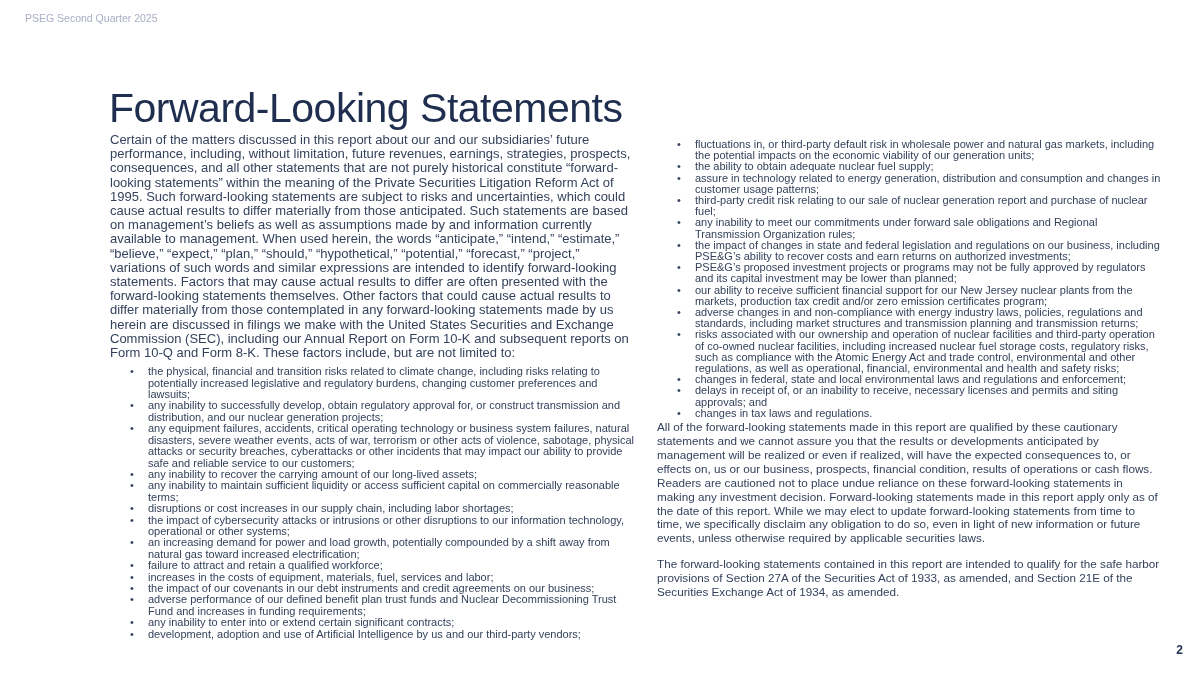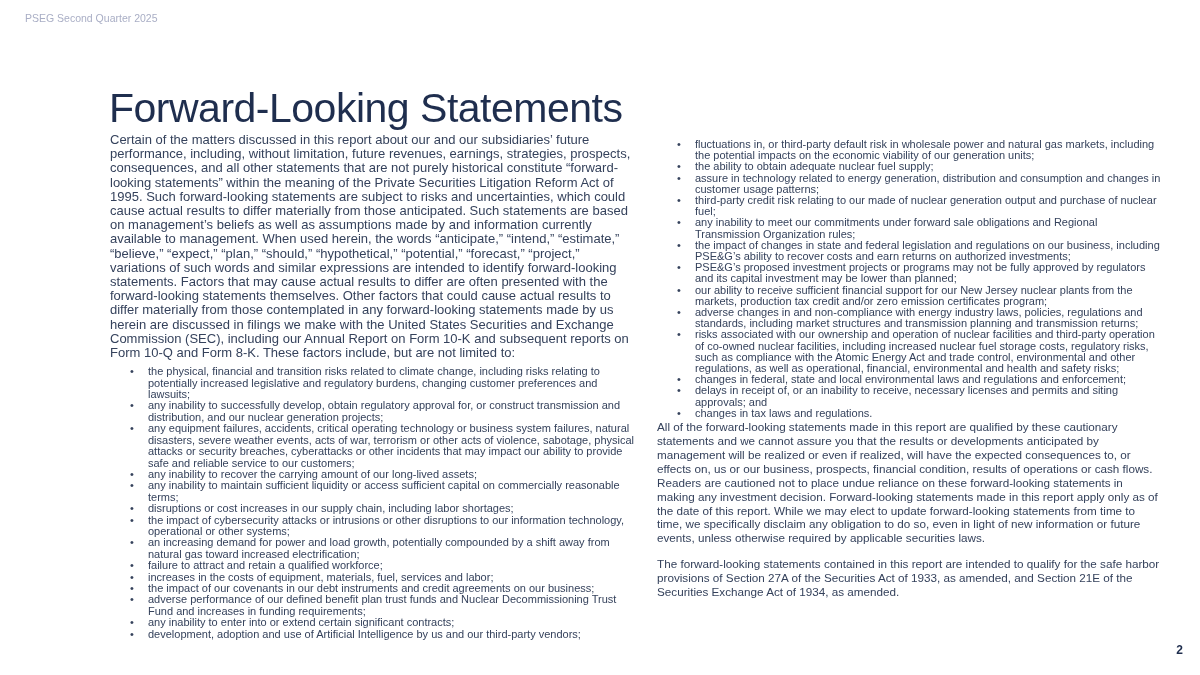--- a/index.html
+++ b/index.html
@@ -80,21 +80,21 @@
       <li>any inability to enter into or extend certain significant contracts;</li>
       <li>development, adoption and use of Artificial Intelligence by us and our third-party vendors;</li>
     </ul>
 </div>
 
 <div class="col-right">
   <ul class="bullets">
       <li>fluctuations in, or third-party default risk in wholesale power and natural gas markets, including the potential impacts on the economic viability of our generation units;</li>
       <li>the ability to obtain adequate nuclear fuel supply;</li>
       <li>assure in technology related to energy generation, distribution and consumption and changes in customer usage patterns;</li>
-      <li>third-party credit risk relating to our made of nuclear generation output and purchase of nuclear fuel;</li>
+      <li>third-party credit risk relating to our sale of nuclear generation report and purchase of nuclear fuel;</li>
       <li>any inability to meet our commitments under forward sale obligations and Regional Transmission Organization rules;</li>
       <li>the impact of changes in state and federal legislation and regulations on our business, including PSE&amp;G’s ability to recover costs and earn returns on authorized investments;</li>
       <li>PSE&amp;G’s proposed investment projects or programs may not be fully approved by regulators and its capital investment may be lower than planned;</li>
       <li>our ability to receive sufficient financial support for our New Jersey nuclear plants from the markets, production tax credit and/or zero emission certificates program;</li>
       <li>adverse changes in and non-compliance with energy industry laws, policies, regulations and standards, including market structures and transmission planning and transmission returns;</li>
       <li>risks associated with our ownership and operation of nuclear facilities and third-party operation of co-owned nuclear facilities, including increased nuclear fuel storage costs, regulatory risks, such as compliance with the Atomic Energy Act and trade control, environmental and other regulations, as well as operational, financial, environmental and health and safety risks;</li>
       <li>changes in federal, state  and local environmental laws and regulations and enforcement;</li>
       <li>delays in receipt of, or an inability to receive, necessary licenses and permits and siting approvals; and</li>
       <li>changes in tax laws and regulations.</li>
     </ul>

